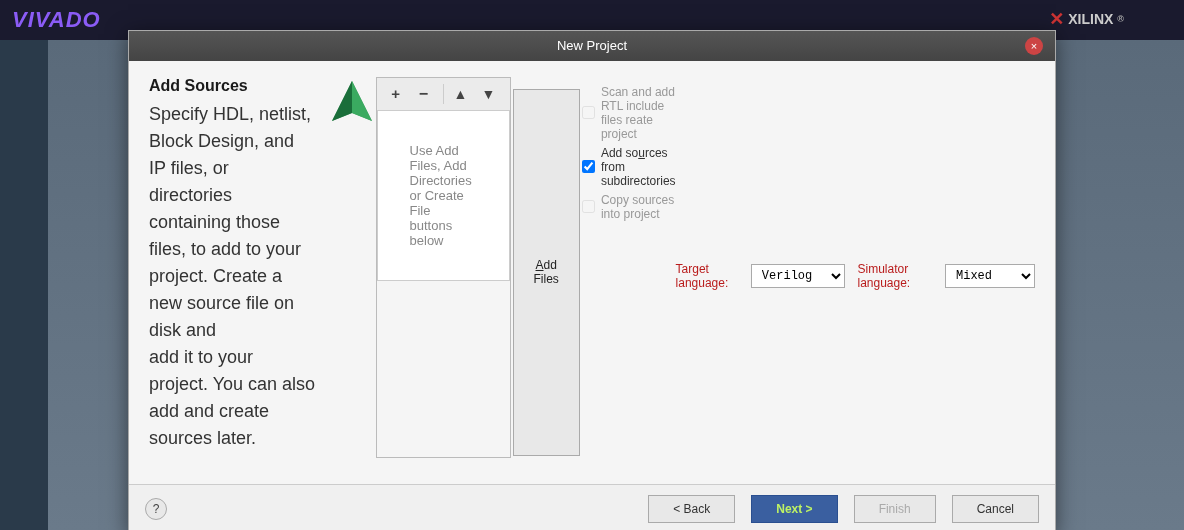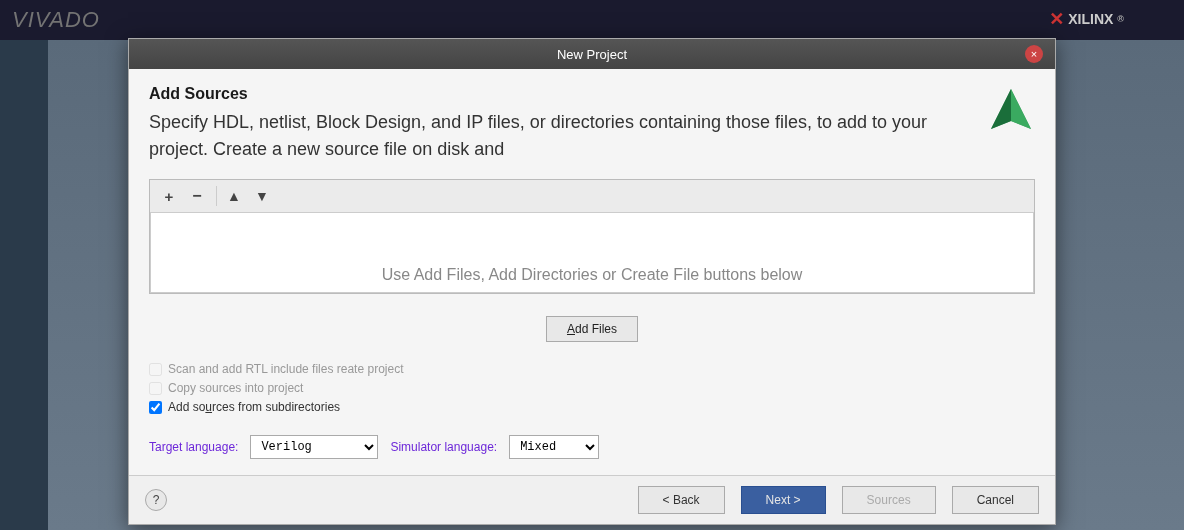--- a/index.html
+++ b/index.html
@@ -92,21 +92,21 @@
       justify-content: center;
       flex-shrink: 0;
     }
 
     
     .dialog-body {
       background: #f5f5f5;
       padding: 16px 20px;
       flex: 1;
       display: flex;
-      flex-direction: column;
+      flex-direction: row;
     }
 
     
     .header-section {
       display: flex;
       align-items: flex-start;
       justify-content: space-between;
       margin-bottom: 16px;
     }
 
@@ -164,25 +164,25 @@
       margin: 0 4px;
     }
 
     
     .file-list-area {
       background: #fff;
       border: 1px solid #ccc;
       border-top: none;
       min-height: 80px;
       display: flex;
-      align-items: flex-end;
+      align-items: flex-start;
       justify-content: center;
       color: #888;
-      font-size: 16px;
-      padding: 8px;
+      font-size: 13px;
+      padding: 32px;
     }
 
     
     .action-buttons {
       display: flex;
       gap: 12px;
       justify-content: center;
       margin: 12px 0;
     }
 
@@ -226,21 +226,21 @@
     
     .language-row {
       display: flex;
       align-items: center;
       gap: 12px;
       margin-top: 8px;
       font-size: 12px;
     }
 
     .lang-label {
-      color: #6d28d9;
+      color: #b91c1c;
     }
 
     .lang-select {
       padding: 3px 6px;
       border: 1px solid #aaa;
       background: #fff;
       font-size: 12px;
       cursor: pointer;
       min-width: 90px;
       font-family: Liberation Mono, monospace;
@@ -286,35 +286,35 @@
       border: 1px solid #aaa;
       background: #e8e8e8;
       cursor: pointer;
       font-size: 12px;
       color: #333;
       min-width: 80px;
     }
 
     .nav-btn.primary {
       background: #3a5fa0;
-      color: #e5e5e5;
+      color: #bef264;
       border-color: #2a4f90;
-      font-weight: normal;
+      font-weight: bold;
     }
 
     .nav-btn.disabled {
       color: #aaa;
       cursor: default;
     }
 
     
     .vivado-logo {
       font-size: 22px;
-      font-weight: normal;
-      color: #737373;
+      font-weight: bold;
+      color: #8b5cf6;
       font-style: italic;
       letter-spacing: 1px;
     }
 
     
     .xilinx-logo {
       position: absolute;
       right: 60px;
       top: 8px;
       font-size: 14px;
@@ -361,20 +361,21 @@
       <button class="dialog-close-btn">×</button>
     </div>
 
     <div class="dialog-body">
 
       <div class="header-section">
         <div class="header-text">
           <div class="header-title">Add Sources</div>
           <div class="header-desc">
             <span>Specify HDL, netlist, Block Design, and IP files, or directories containing those files, to add to your project. Create a new source file on disk and</span><br>
+            <span>add it to your project. You can also add and create sources later.</span>
           </div>
         </div>
 
         <svg class="logo-icon" viewBox="0 0 48 48" xmlns="http://www.w3.org/2000/svg">
           <polygon points="24,4 44,44 24,36 4,44" fill="#2d8c4e" opacity="0.85"></polygon>
           <polygon points="24,4 44,44 24,36" fill="#3aaa60"></polygon>
           <polygon points="24,4 4,44 24,36" fill="#1a6e3a"></polygon>
         </svg>
       </div>
 
@@ -405,27 +406,27 @@
         <button class="action-btn">
           <span><span class="kbd-underline">A</span>dd Files</span>
         </button>
       </div>
 
       <div class="checkboxes-section">
         <div class="checkbox-row disabled">
           <input type="checkbox" disabled="" style="">
           <label>Scan and add RTL include files reate project</label>
         </div>
+        <div class="checkbox-row">
+          <input type="checkbox" checked="" style="">
+          <label>Add so<span class="kbd-underline">u</span>rces from subdirectories</label>
+        </div>
         <div class="checkbox-row disabled">
           <input type="checkbox" disabled="" style="">
           <label>Copy sources into project</label>
-        </div>
-        <div class="checkbox-row">
-          <input type="checkbox" checked="" style="">
-          <label>Add so<span class="kbd-underline">u</span>rces from subdirectories</label>
         </div>
       </div>
 
       <div class="language-row">
         <span class="lang-label">Target language:</span>
         <select class="lang-select">
           <option value="Verilog">Verilog</option>
           <option value="VHDL">VHDL</option>
           <option value="SystemVerilog">SystemVerilog</option>
         </select>
@@ -439,19 +440,19 @@
 
     </div>
 
     <div class="dialog-footer">
       <div class="footer-left">
         <button class="help-btn">?</button>
       </div>
       <div class="footer-right">
         <button class="nav-btn">&lt; Back</button>
         <button class="nav-btn primary">Next &gt;</button>
-        <button class="nav-btn disabled" disabled="">Sources</button>
+        <button class="nav-btn disabled" disabled="">Finish</button>
         <button class="nav-btn">Cancel</button>
       </div>
     </div>
 
   </div>
 </div>
 
 </body></html>

